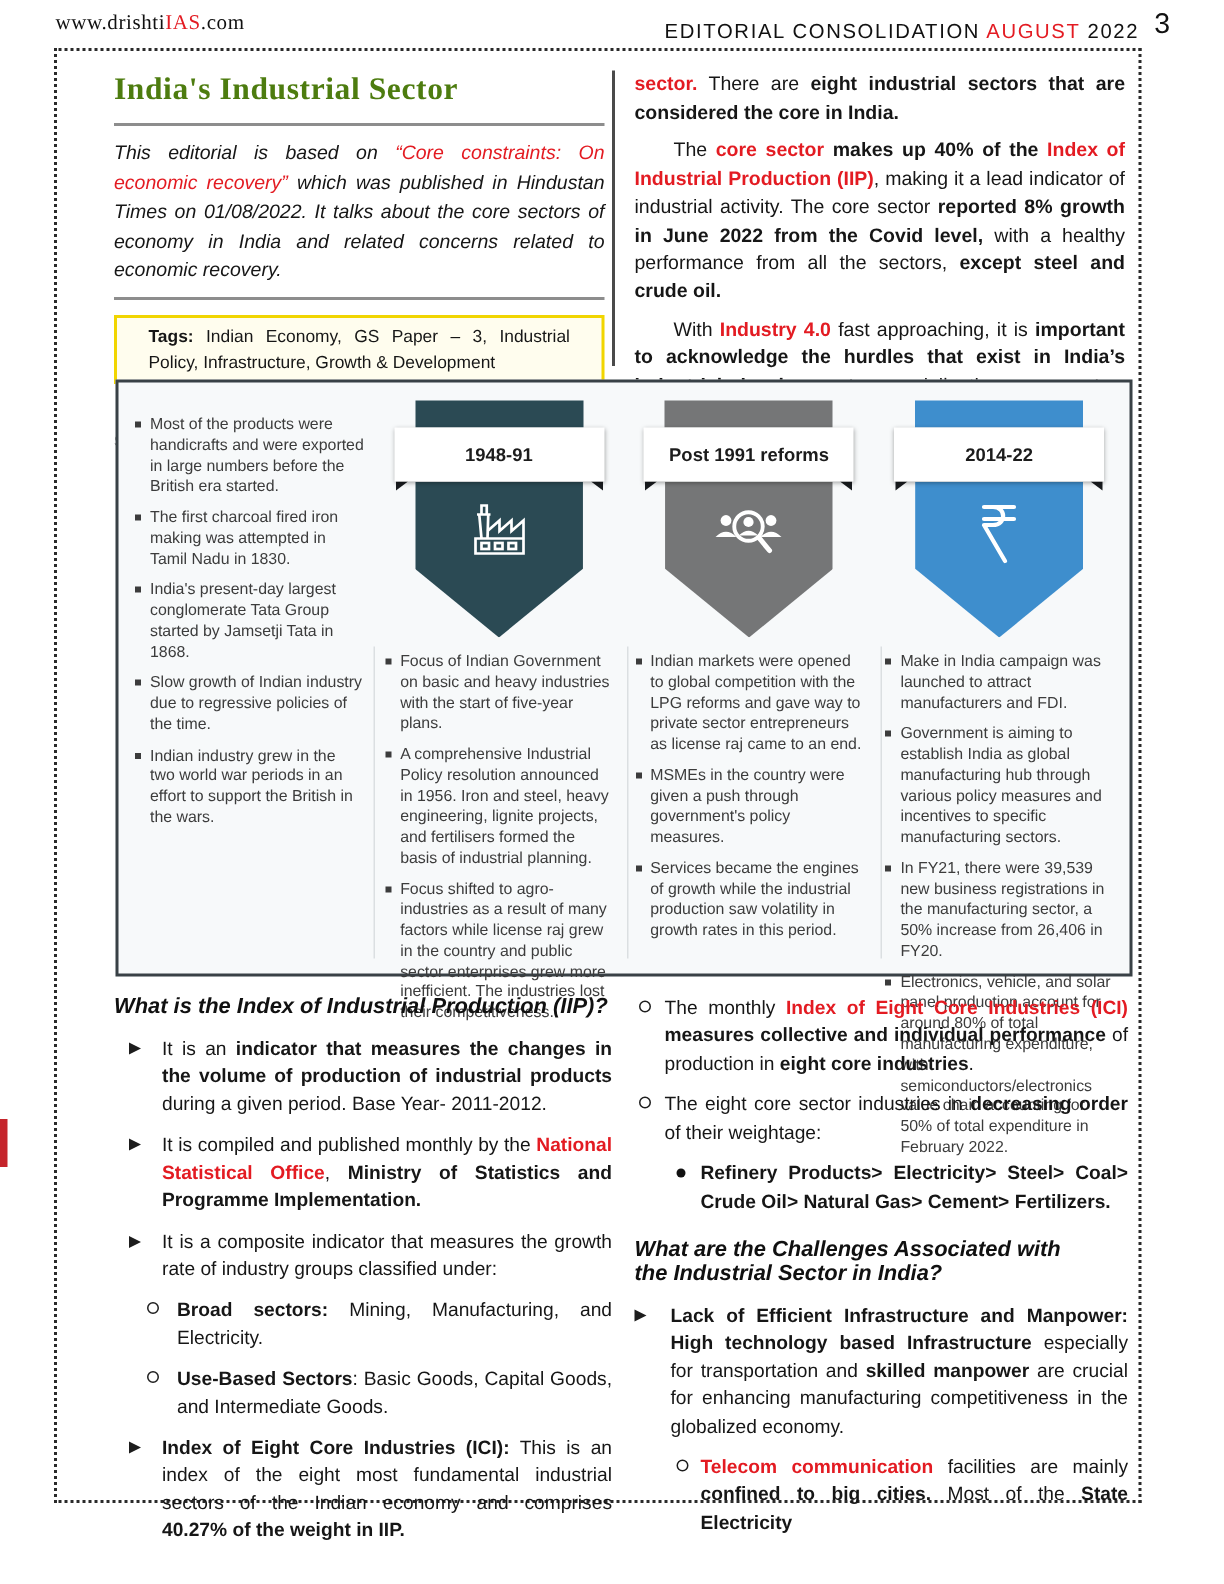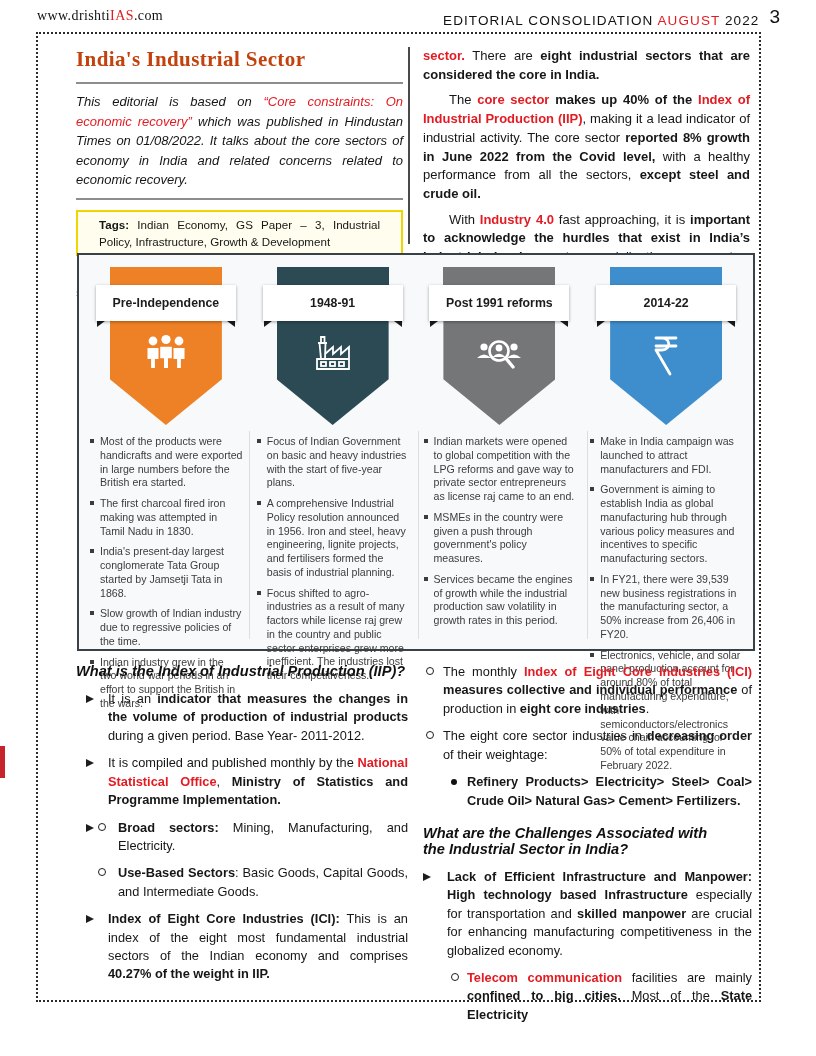--- a/index.html
+++ b/index.html
@@ -17,21 +17,21 @@
 
   
   .bleed{position:absolute;left:0;top:746px;width:5px;height:32px;background:#c5242b;}
 
   
   .bbox{position:absolute;left:36px;top:32px;width:725px;height:970px;
         border:2px dotted #2a2a2a;box-sizing:border-box;}
 
   
   .col-left{position:absolute;left:38px;top:13px;width:327px;}
-  .title{font-family:"Liberation Serif",serif;font-weight:700;font-size:21px;letter-spacing:.4px;color:#c2410c;margin:0;}
+  .title{font-family:"Liberation Serif",serif;font-weight:700;font-size:21px;letter-spacing:.4px;color:#4d7c0f;margin:0;}
   .rule{height:2px;background:#8d8d8d;margin:10px 0 8px;}
   .rule2{height:2px;background:#8d8d8d;margin:8px 0 10px;}
   .intro{font-size:13px;font-style:italic;line-height:1.5;text-align:justify;margin:0;}
   .tags{border:2px solid var(--tag-border);background:var(--tag-bg);padding:4px 21px;
         font-size:11.6px;line-height:1.5;text-align:justify;}
   .p1{margin:9px 0 0;font-size:13px;font-weight:700;line-height:1.42;text-align:justify;text-indent:26px;}
 
   .vdiv{position:absolute;left:370px;top:13px;width:2px;height:197px;background:#4a4a4a;}
 
   
@@ -112,38 +112,20 @@
       <p><span>The </span><span class="s-b s-r">core sector</span><span class="s-b"> makes up 40% of the </span><span class="s-b s-r">Index of Industrial Production (IIP)</span><span>, making it a lead indicator of industrial activity. The core sector </span><span class="s-b">reported 8% growth in June 2022 from the Covid level,</span><span> with a healthy performance from all the sectors, </span><span class="s-b">except steel and crude oil.</span></p>
       <p><span>With </span><span class="s-b s-r">Industry 4.0</span><span> fast approaching, it is </span><span class="s-b">important to acknowledge the hurdles that exist in India’s industrial development,</span><span> especially the </span><span class="s-b">core sector</span><span>, since demand is exceeding the supply.</span></p>
     </div>
 
     <div class="panel">
       <div class="vsep" style="left:170px"></div>
       <div class="vsep" style="left:339px"></div>
       <div class="vsep" style="left:508px"></div>
 
       <div class="tcol" style="--c: #ee8126;">
-        <div class="banner">
-          <div class="tab"></div>
-          <div class="band">Pre-Independence</div>
-          <span class="notch notch-l"></span>
-          <span class="notch notch-r"></span>
-          <div class="pennant">
-            <svg width="52" height="40" viewBox="0 0 52 40">
-              <g fill="#fff">
-                <circle cx="13" cy="8" r="4.4"></circle>
-                  <path d="M7.5 15h11v11h-3.6v9h-3.8v-9H7.5z"></path>
-                <circle cx="26" cy="6.5" r="4.6"></circle>
-                  <path d="M20.2 13.8h11.6v11.4h-3.8V35h-4v-9.8h-3.8z"></path>
-                <circle cx="39" cy="8" r="4.4"></circle>
-                  <path d="M33.5 15h11v11h-3.6v9h-3.8v-9h-3.6z"></path>
-              </g>
-            </svg>
-          </div>
-        </div>
         <ul class="tlist">
             <li>Most of the products were handicrafts and were exported in large numbers before the British era started.</li>
             <li>The first charcoal fired iron making was attempted in Tamil Nadu in 1830.</li>
             <li>India's present-day largest conglomerate Tata Group started by Jamsetji Tata in 1868.</li>
             <li>Slow growth of Indian industry due to regressive policies of the time.</li>
             <li>Indian industry grew in the two world war periods in an effort to support the British in the wars.</li>
           </ul>
       </div>
 
       <div class="tcol" style="--c: #2b4a54;">
@@ -220,21 +202,21 @@
             <li>Electronics, vehicle, and solar panel production account for around 80% of total manufacturing expenditure, with semiconductors/electronics value chain accounting for 50% of total expenditure in February 2022.</li>
           </ul>
       </div>
     </div>
 
     <div class="low-left">
       <h2 class="h3">What is the Index of Industrial Production (IIP)?</h2>
       <ul class="rlist">
           <li class="lvl1"><span class="marker m-arrow"></span><span><span>It is an </span><span class="s-b">indicator that measures the changes in the volume of production of industrial products</span><span> during a given period. Base Year- 2011-2012.</span></span></li>
           <li class="lvl1"><span class="marker m-arrow"></span><span><span>It is compiled and published monthly by the </span><span class="s-b s-r">National Statistical Office</span><span>, </span><span class="s-b">Ministry of Statistics and Programme Implementation.</span></span></li>
-          <li class="lvl1"><span class="marker m-arrow"></span></li>
+          <li class="lvl1"><span class="marker m-arrow"></span><span><span>It is a composite indicator that measures the growth rate of industry groups classified under:</span></span></li>
           <li class="lvl2"><span class="marker m-circle"></span><span><span class="s-b">Broad sectors:</span><span>  Mining, Manufacturing, and Electricity.</span></span></li>
           <li class="lvl2"><span class="marker m-circle"></span><span><span class="s-b">Use-Based Sectors</span><span>: Basic Goods, Capital Goods, and Intermediate Goods.</span></span></li>
           <li class="lvl1"><span class="marker m-arrow"></span><span><span class="s-b">Index of Eight Core Industries (ICI):</span><span> This is an index of the eight most fundamental industrial sectors of the Indian economy and comprises </span><span class="s-b">40.27% of the weight in IIP.</span></span></li>
         </ul>
     </div>
 
     <div class="low-right">
       <ul class="rlist list1">
           <li class="lvl2"><span class="marker m-circle"></span><span><span>The monthly </span><span class="s-b s-r">Index of Eight Core Industries (ICI)</span><span> </span><span class="s-b">measures collective and individual performance</span><span> of production in </span><span class="s-b">eight core industries</span><span>.</span></span></li>
           <li class="lvl2"><span class="marker m-circle"></span><span><span>The eight core sector industries in </span><span class="s-b">decreasing order</span><span> of their weightage:</span></span></li>

